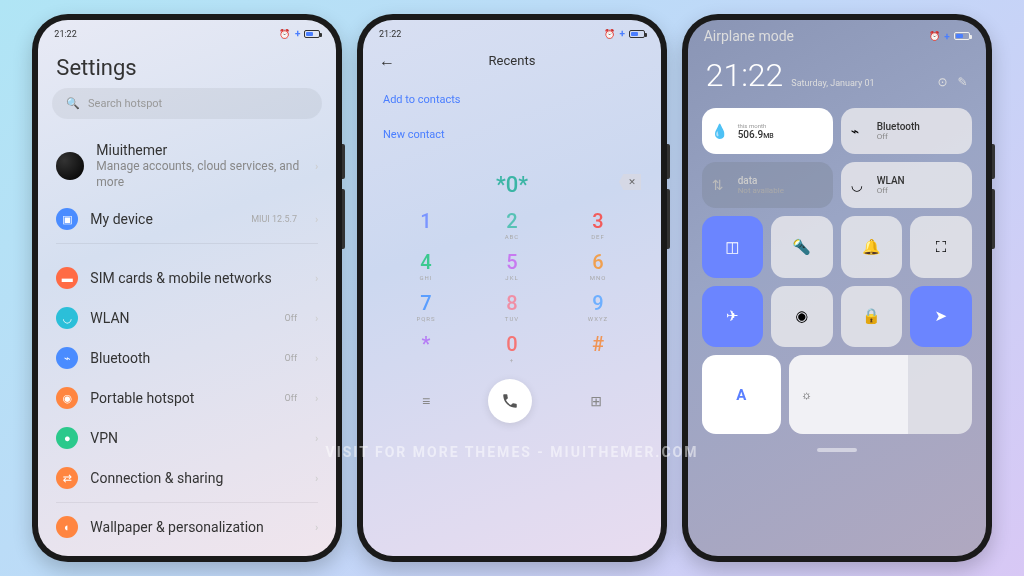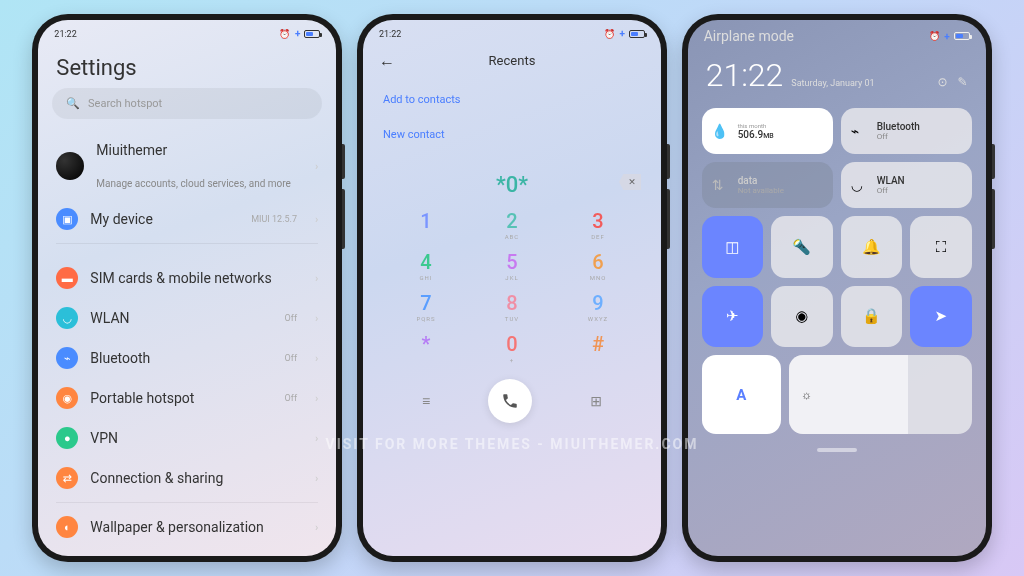--- a/index.html
+++ b/index.html
@@ -1,17 +1,17 @@
 <!DOCTYPE html>
 <html><head>
 <meta charset="utf-8">
 <style>
 *{box-sizing:border-box;margin:0;padding:0;font-family:-apple-system,BlinkMacSystemFont,'Segoe UI',Roboto,sans-serif}
 body{background:linear-gradient(135deg,#b0e5f5 0%,#c0d8f8 50%,#d8c8f5 100%);width:1024px;height:576px;display:flex;justify-content:space-around;align-items:center;padding:15px 25px;position:relative}
-.watermark{position:absolute;bottom:124px;left:50%;transform:translateX(-50%);color:rgba(255,255,255,0.5);font-size:14px;font-weight:700;letter-spacing:2px;white-space:nowrap}
+.watermark{position:absolute;bottom:116px;left:50%;transform:translateX(-50%);color:rgba(255,255,255,0.5);font-size:14px;font-weight:700;letter-spacing:2px;white-space:nowrap}
 .phone{width:310px;height:548px;background:#1a1a1a;border-radius:36px;padding:6px;box-shadow:0 8px 20px rgba(0,0,0,0.2);position:relative}
 .phone::before{content:"";position:absolute;right:-3px;top:130px;width:3px;height:35px;background:#333;border-radius:0 2px 2px 0}
 .phone::after{content:"";position:absolute;right:-3px;top:175px;width:3px;height:60px;background:#333;border-radius:0 2px 2px 0}
 .screen{width:100%;height:100%;border-radius:30px;overflow:hidden;position:relative}
 .s1{background:linear-gradient(160deg,#e8eaf5 0%,#d5dff0 40%,#f0e5ed 100%)}
 .s2{background:linear-gradient(160deg,#d8dff2 0%,#ccd8f0 40%,#e8dcf0 100%)}
 .s3{background:linear-gradient(150deg,#8a95b5 0%,#9aa5c5 40%,#b0a8c0 100%)}
 .statusbar{display:flex;justify-content:space-between;align-items:center;padding:8px 16px 4px;font-size:9px;color:#333}
 .s3 .statusbar{color:#eee}
 .sb-right{display:flex;gap:4px;align-items:center}
@@ -21,21 +21,21 @@
 .battery::before{content:"";position:absolute;right:-3px;top:2px;width:2px;height:4px;background:currentColor;border-radius:0 1px 1px 0}
 .plus{color:#4a7eff;font-weight:700;font-size:10px}
 .title{font-size:22px;font-weight:400;color:#333;padding:12px 18px 8px}
 .search{margin:0 14px;background:rgba(0,0,0,0.05);border-radius:20px;padding:9px 14px;display:flex;align-items:center;gap:8px;font-size:11px;color:#999}
 .section{margin-top:14px}
 .row{display:flex;align-items:center;padding:9px 18px;gap:12px;position:relative}
 .row-icon{width:22px;height:22px;border-radius:50%;flex-shrink:0;display:flex;align-items:center;justify-content:center;font-size:11px;color:#fff}
 .avatar{width:28px;height:28px;border-radius:50%;background:radial-gradient(circle at 30% 30%,#333,#000);flex-shrink:0}
 .row-text{flex:1;min-width:0}
 .row-label{font-size:14px;color:#333}
-.row-sub{font-size:10px;color:#888;line-height:1.3;margin-top:19px}
+.row-sub{font-size:12px;color:#888;line-height:1.3;margin-top:1px}
 .row-right{font-size:9px;color:#aaa;margin-right:6px}
 .chevron{color:#ccc;font-size:11px}
 .divider{height:1px;background:rgba(0,0,0,0.06);margin:4px 18px}
 .ic-blue{background:#4a8cff}
 .ic-orange{background:#ff6b45}
 .ic-cyan{background:#2bbfd9}
 .ic-green{background:#2bc98c}
 .ic-orange2{background:#ff8540}
 
 .p2-header{display:flex;align-items:center;padding:8px 16px}

